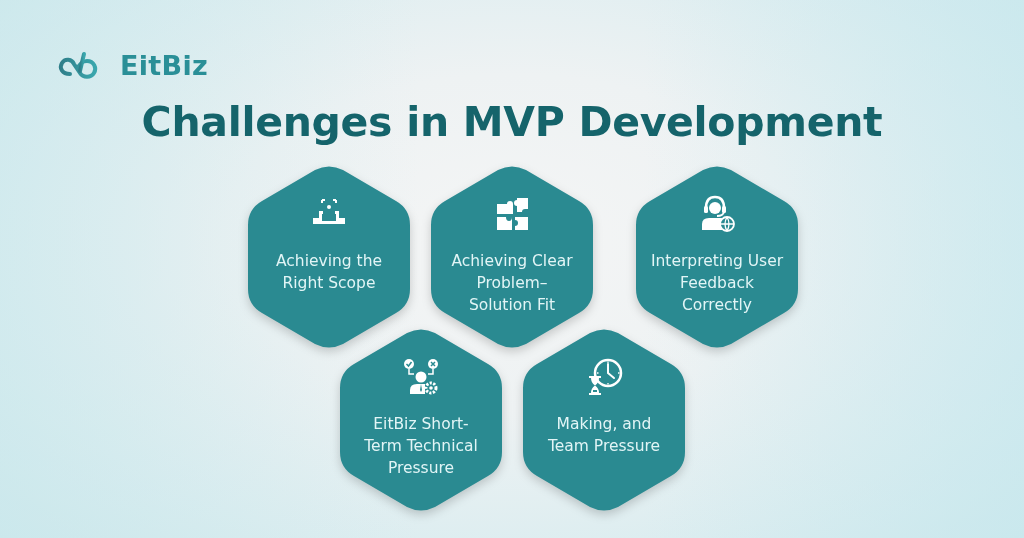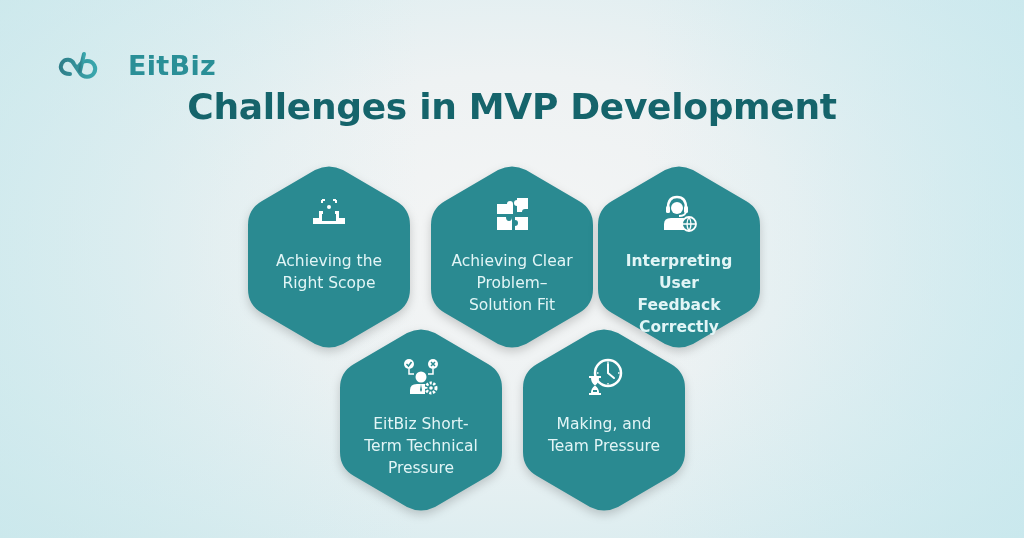--- a/index.html
+++ b/index.html
@@ -5,25 +5,25 @@
     html, body { margin: 0; padding: 0; }
     body {
       width: 1024px; height: 538px; overflow: hidden; position: relative;
       font-family: "Liberation Sans", "DejaVu Sans", sans-serif;
       background: radial-gradient(ellipse at 50% 45%, #f4f5f5 0%, #eef2f3 40%, #dcedf0 75%, #cfe8ec 100%);
     }
     .bg-left { position: absolute; left: 0; top: 0; width: 420px; height: 538px;
       background: linear-gradient(90deg, rgba(200,232,236,0.55), rgba(200,232,236,0)); }
     .bg-right { position: absolute; right: 0; top: 0; width: 380px; height: 538px;
       background: linear-gradient(270deg, rgba(198,232,238,0.6), rgba(198,232,238,0)); }
-    .logo { position: absolute; left: 56px; top: 50px; display: flex; align-items: center; gap: 20px; }
+    .logo { position: absolute; left: 56px; top: 50px; display: flex; align-items: center; gap: 12px; }
     .logo-mark { width: 52px; height: 30px; }
     .logo-text { font-family: "DejaVu Sans", sans-serif; font-weight: bold; font-size: 27px; color: #2a8f97; letter-spacing: 0.3px; }
     .title { position: absolute; left: 0; right: 0; top: 86px; text-align: center;
-      font-family: "DejaVu Sans", sans-serif; font-weight: bold; font-size: 36px; color: #15646b; letter-spacing: -0.3px; margin: 0; }
+      font-family: "DejaVu Sans", sans-serif; font-weight: bold; font-size: 41px; color: #15646b; letter-spacing: -0.3px; margin: 12px; }
     .hex { position: absolute; width: 170px; height: 186px; }
     .hex svg.shape { position: absolute; left: 0; top: 0; width: 170px; height: 186px; filter: drop-shadow(0 4px 5px rgba(0,0,0,0.18)); }
     .hex .icon { position: absolute; left: 50%; top: 30px; width: 40px; height: 40px; transform: translateX(-50%); }
     .hex .label { position: absolute; left: 16px; right: 16px; top: 86px; text-align: center;
       color: #e2f5f6; font-family: "DejaVu Sans", sans-serif; font-size: 15.5px; line-height: 22px; }
   </style>
 </head>
 <body>
 
 <div class="bg-left"></div>
@@ -77,21 +77,21 @@
     <path d="M5 23 L14 23 Q14 27 17 27 Q20 27 20 23 L20 36 L5 36 Z" fill="#fff"></path>
     <path d="M23 23 L36 23 L36 36 L23 36 L23 32 Q26 32 26 29 Q26 26 23 26 Z" fill="#fff"></path>
   </svg>
   <div class="label">
     <div>Achieving Clear</div>
       <div>Problem–</div>
       <div>Solution Fit</div>
   </div>
 </div>
 
-<div class="hex" style="left:594px; top:164px;font-weight:bold;">
+<div class="hex" style="left:632px; top:164px;">
   <svg class="shape" viewBox="0 0 170 186">
       <use href="#hexpath" fill="#2a8a91"></use>
     </svg>
   <svg class="icon" viewBox="0 0 40 40">
     <path d="M9 14 Q9 3 18 3 Q27 3 27 14" stroke="#fff" stroke-width="2.5" fill="none"></path>
     <rect x="7" y="12" width="4" height="7" rx="1.5" fill="#fff"></rect>
       <rect x="25" y="12" width="4" height="7" rx="1.5" fill="#fff"></rect>
     <circle cx="18" cy="14" r="6" fill="#fff"></circle>
     <path d="M27 18 Q26 22 20 22" stroke="#fff" stroke-width="1.8" fill="none"></path>
     <path d="M5 36 L5 30 Q5 24 12 24 L24 24 Q27 24 28 26 L28 36 Z" fill="#fff"></path>

